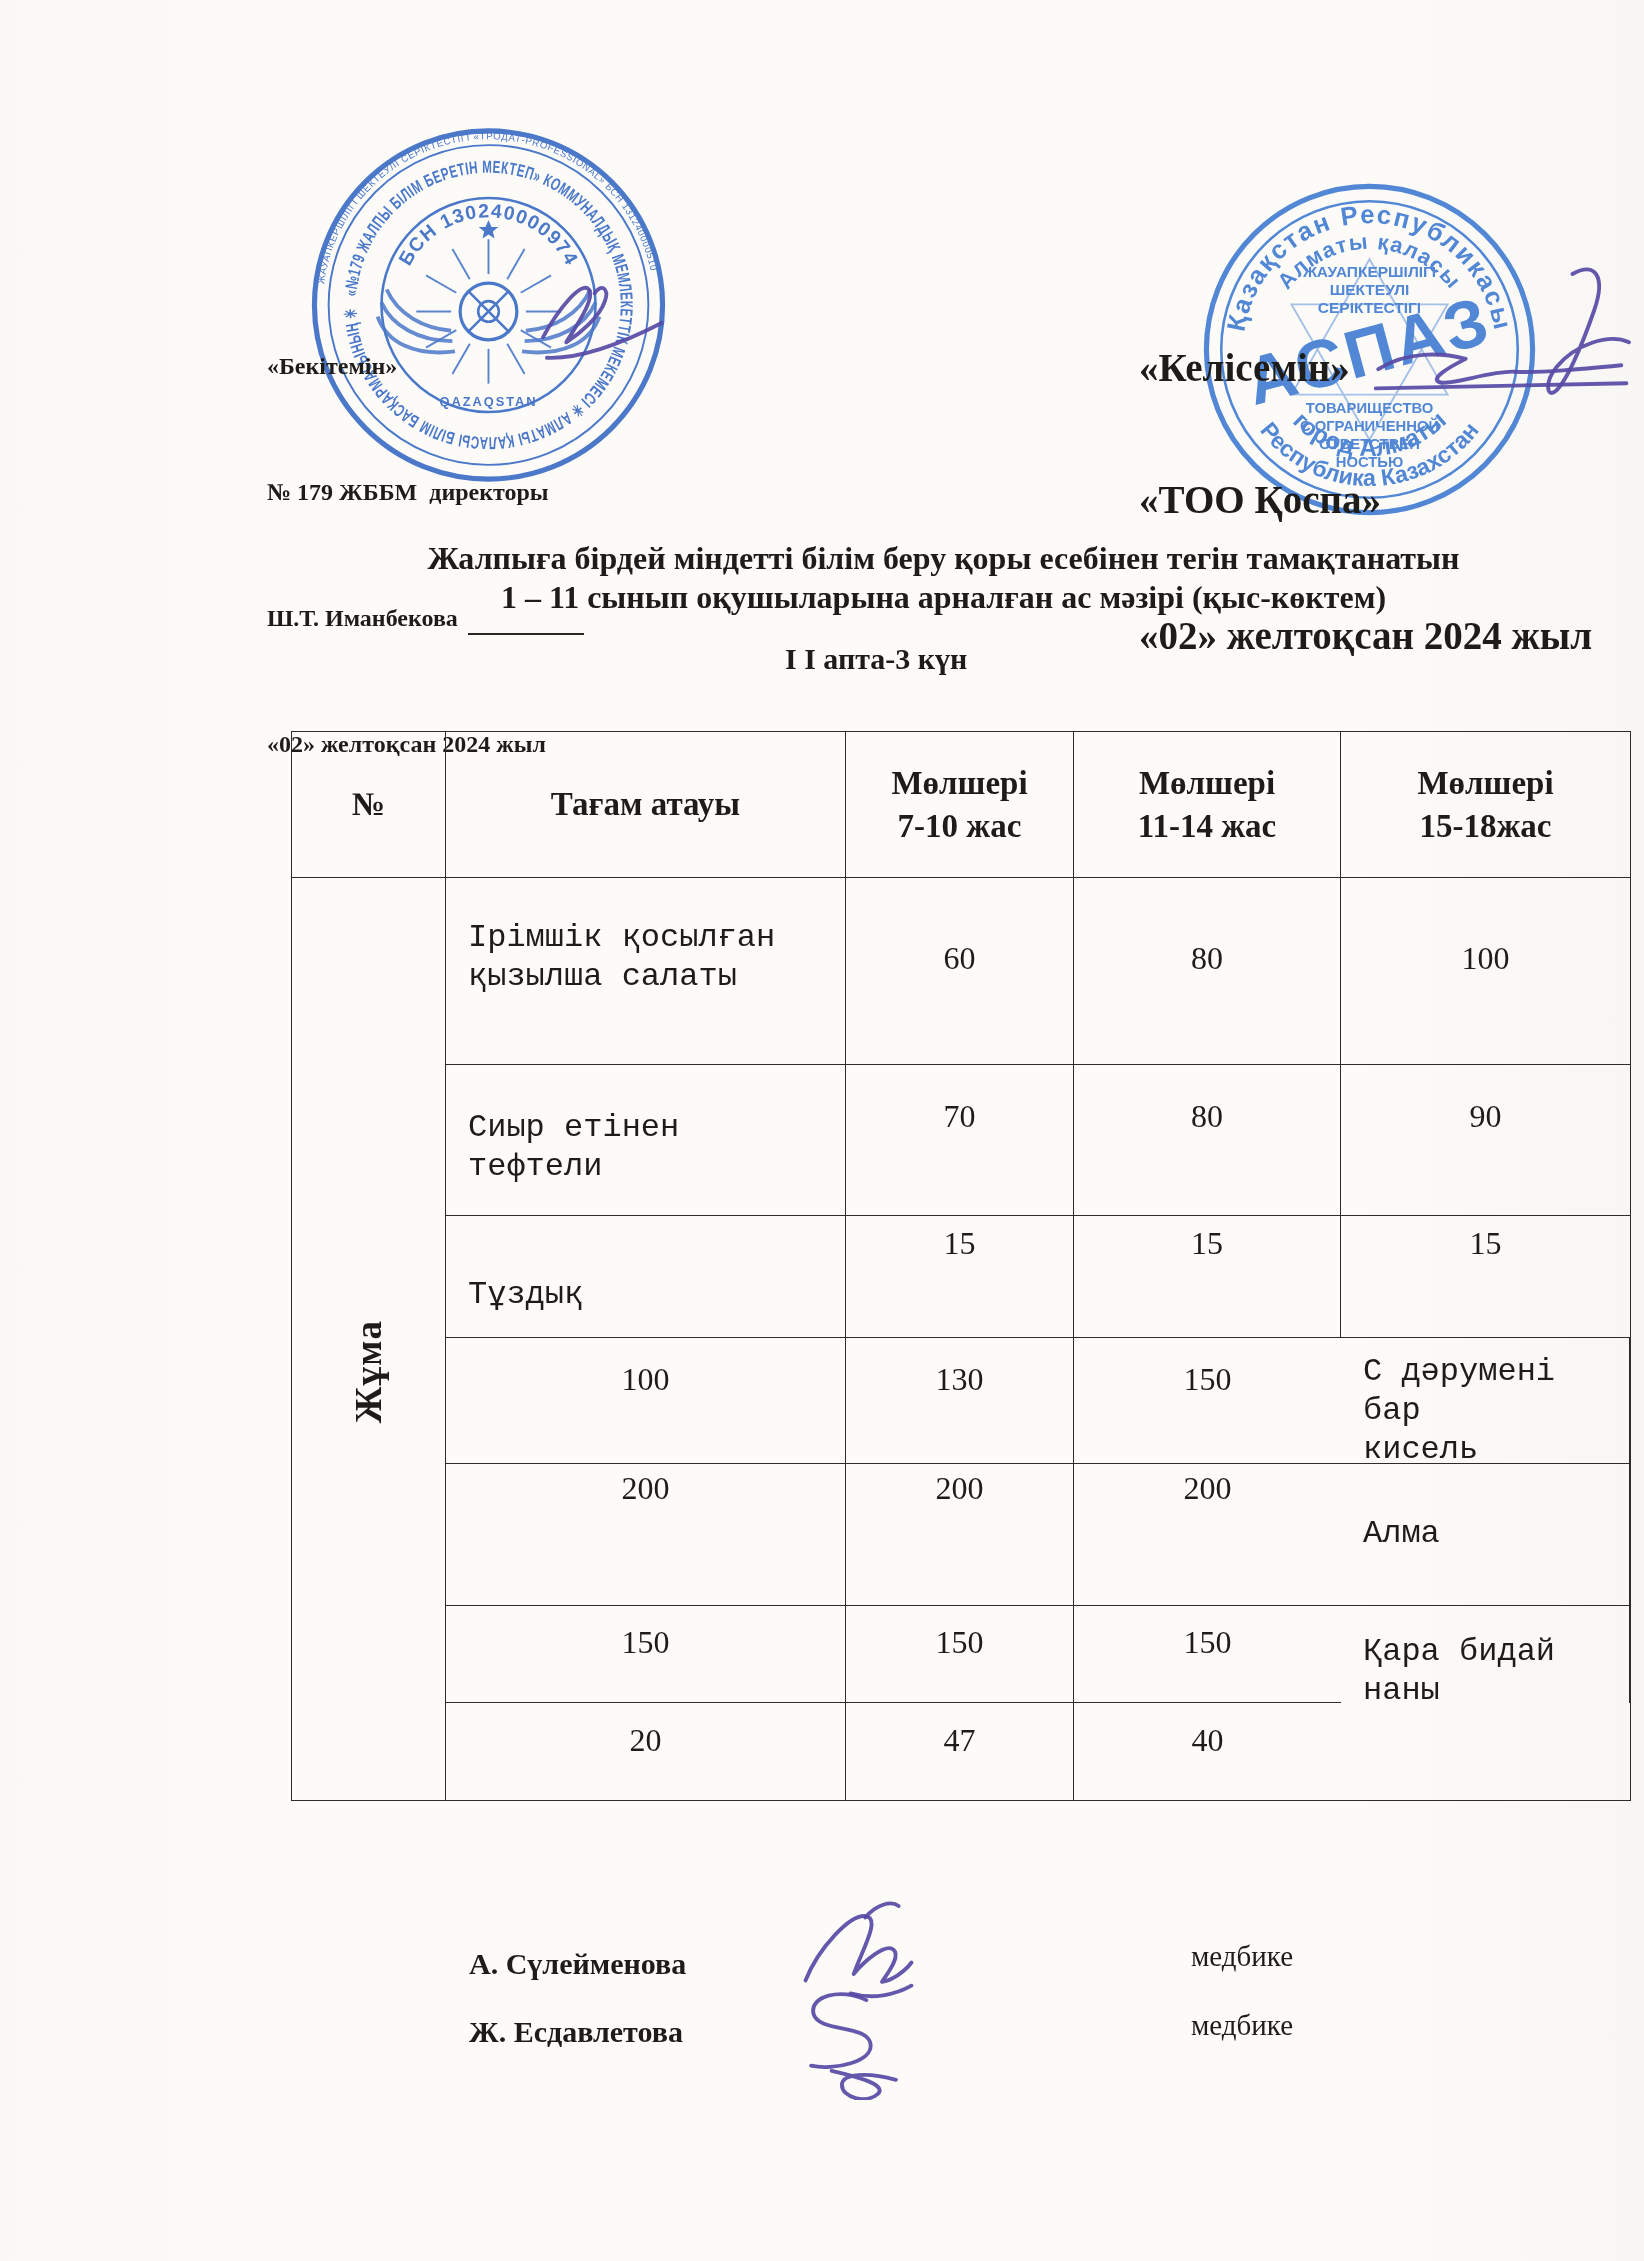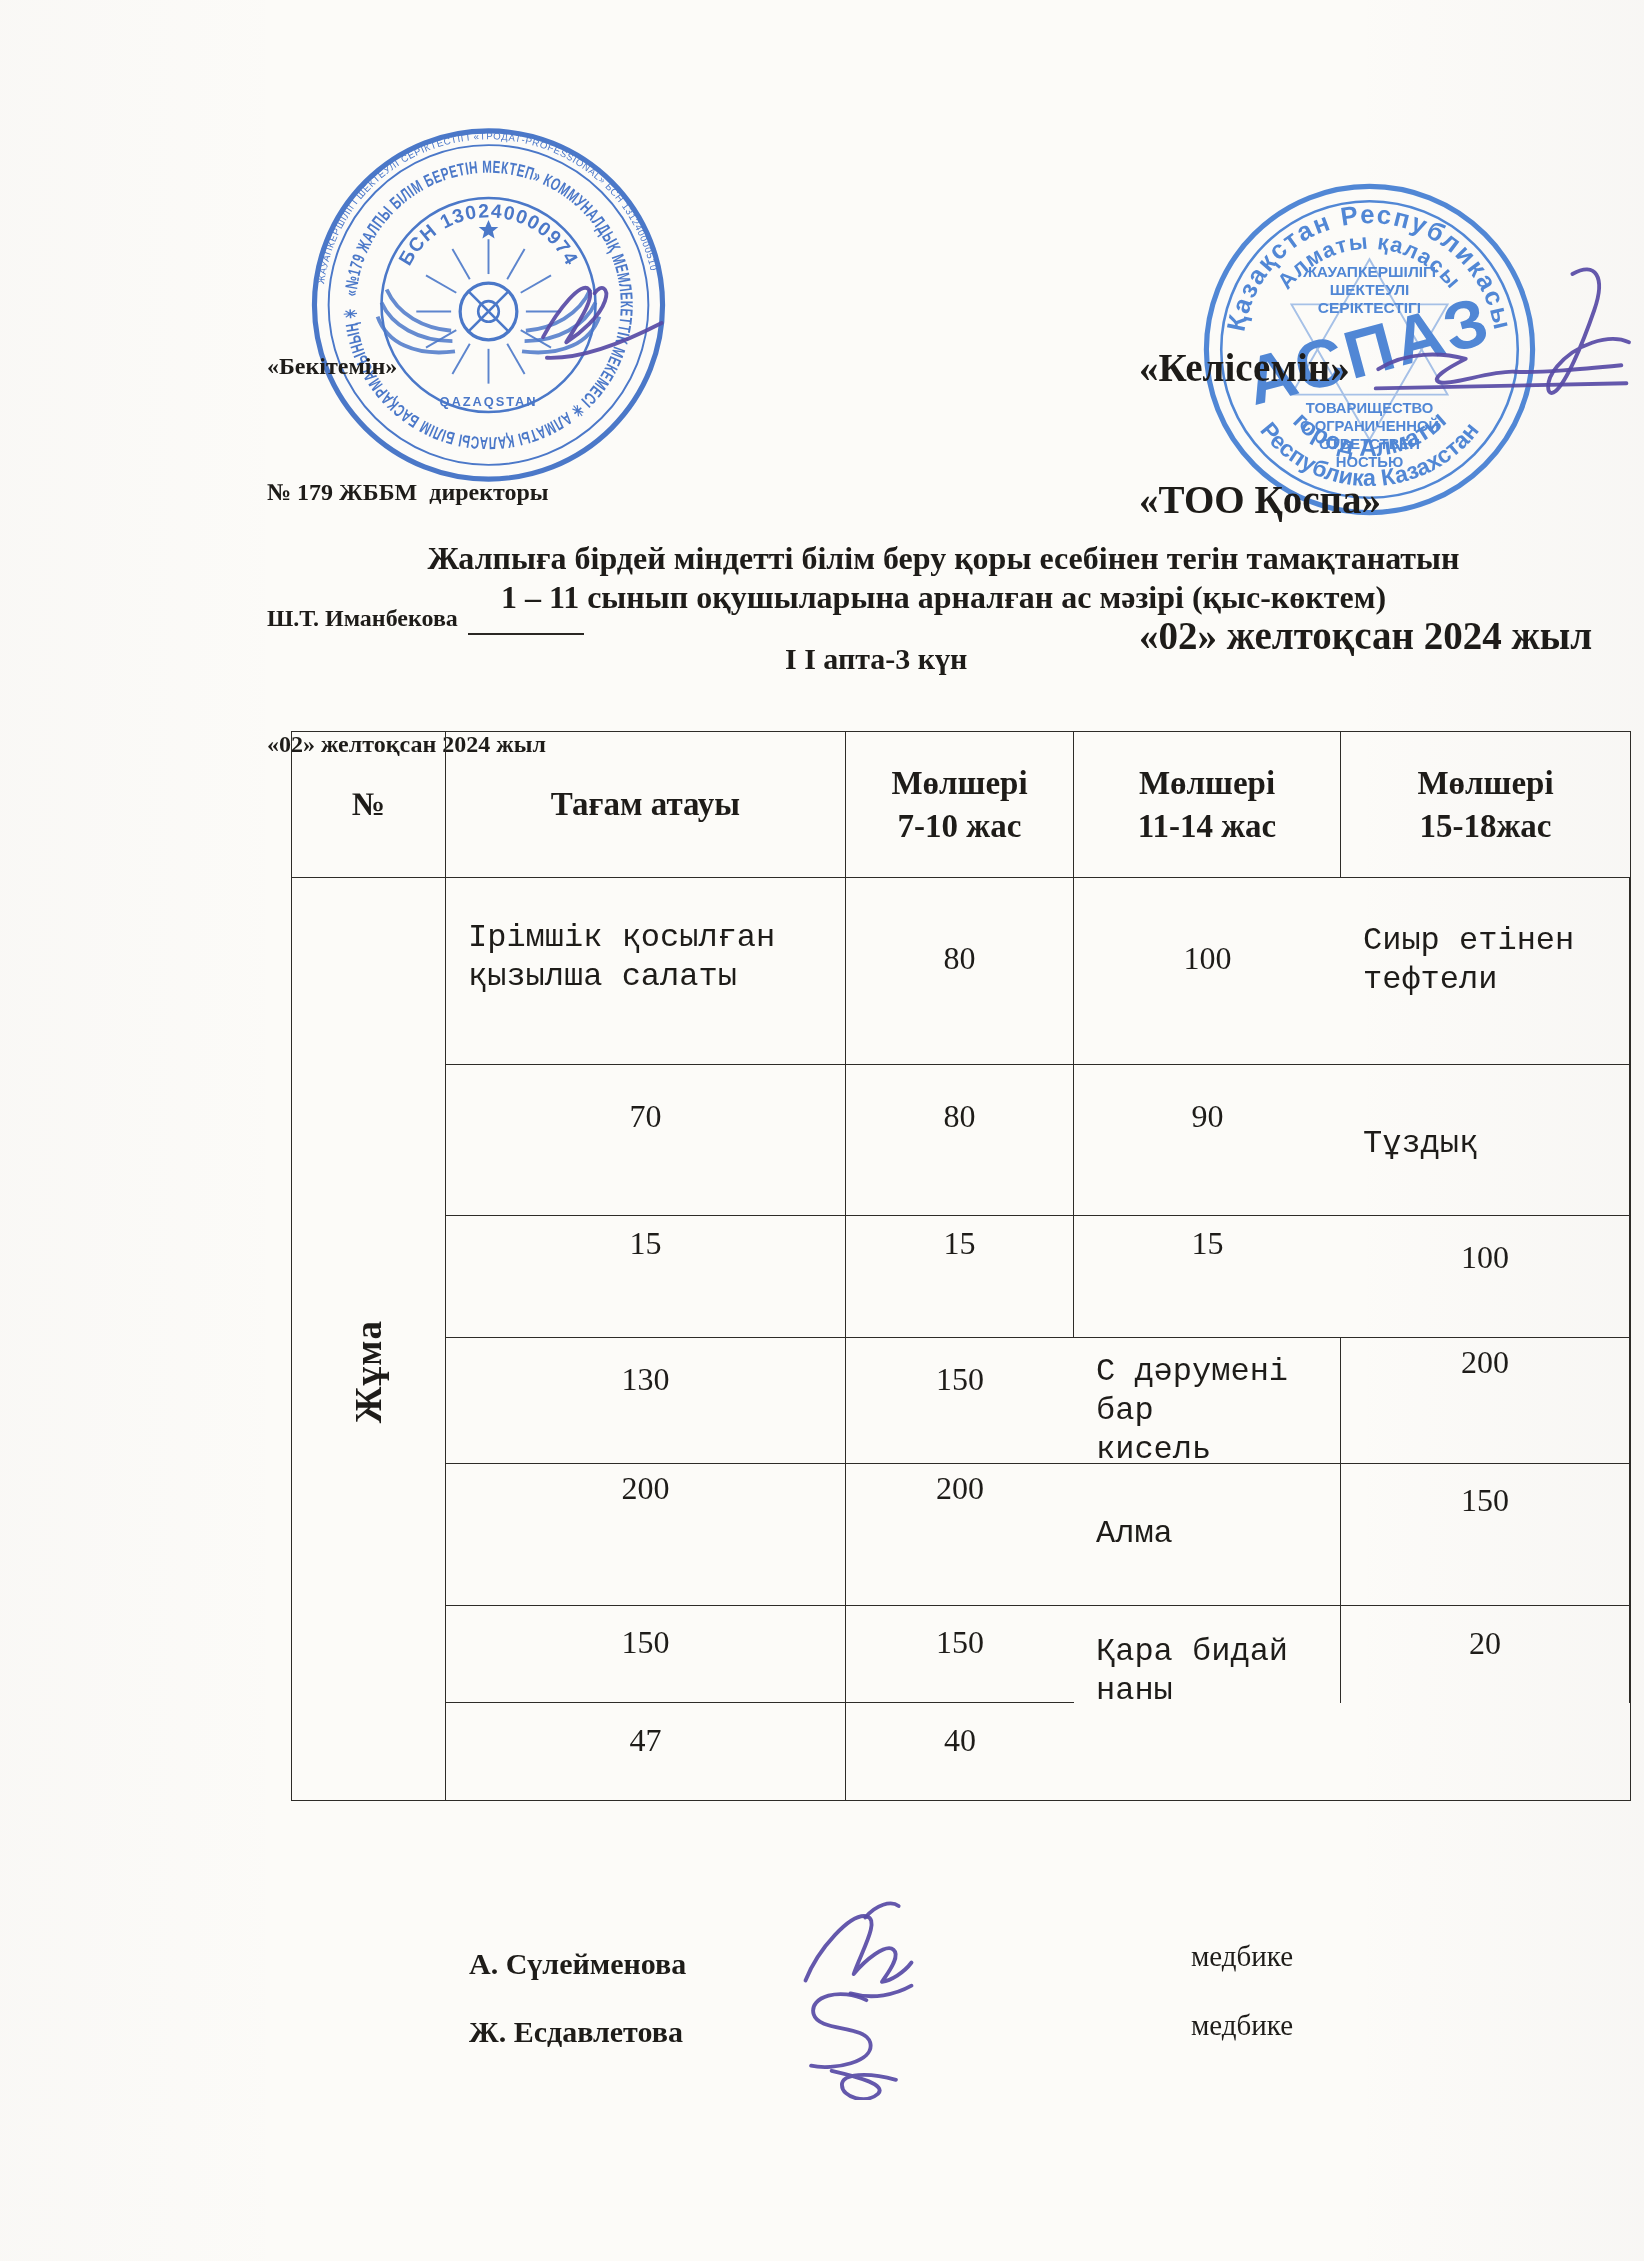--- a/index.html
+++ b/index.html
@@ -221,20 +221,21 @@
       <span>Мөлшері</span>
       <span>15-18жас</span>
     </div>
 
     <div class="t-cell day">
       <span class="day-text">Жұма</span>
     </div>
 
     <div class="t-cell dish r1">Ірімшік қосылған
 қызылша салаты</div>
+    <div class="t-cell val r1">60</div>
     <div class="t-cell val r1">80</div>
     <div class="t-cell val r1 lastc">100</div>
 
     <div class="t-cell dish r2">Сиыр етінен
 тефтели</div>
     <div class="t-cell val r2">70</div>
     <div class="t-cell val r2">80</div>
     <div class="t-cell val r2 lastc">90</div>
 
     <div class="t-cell dish r3">Тұздық</div>

